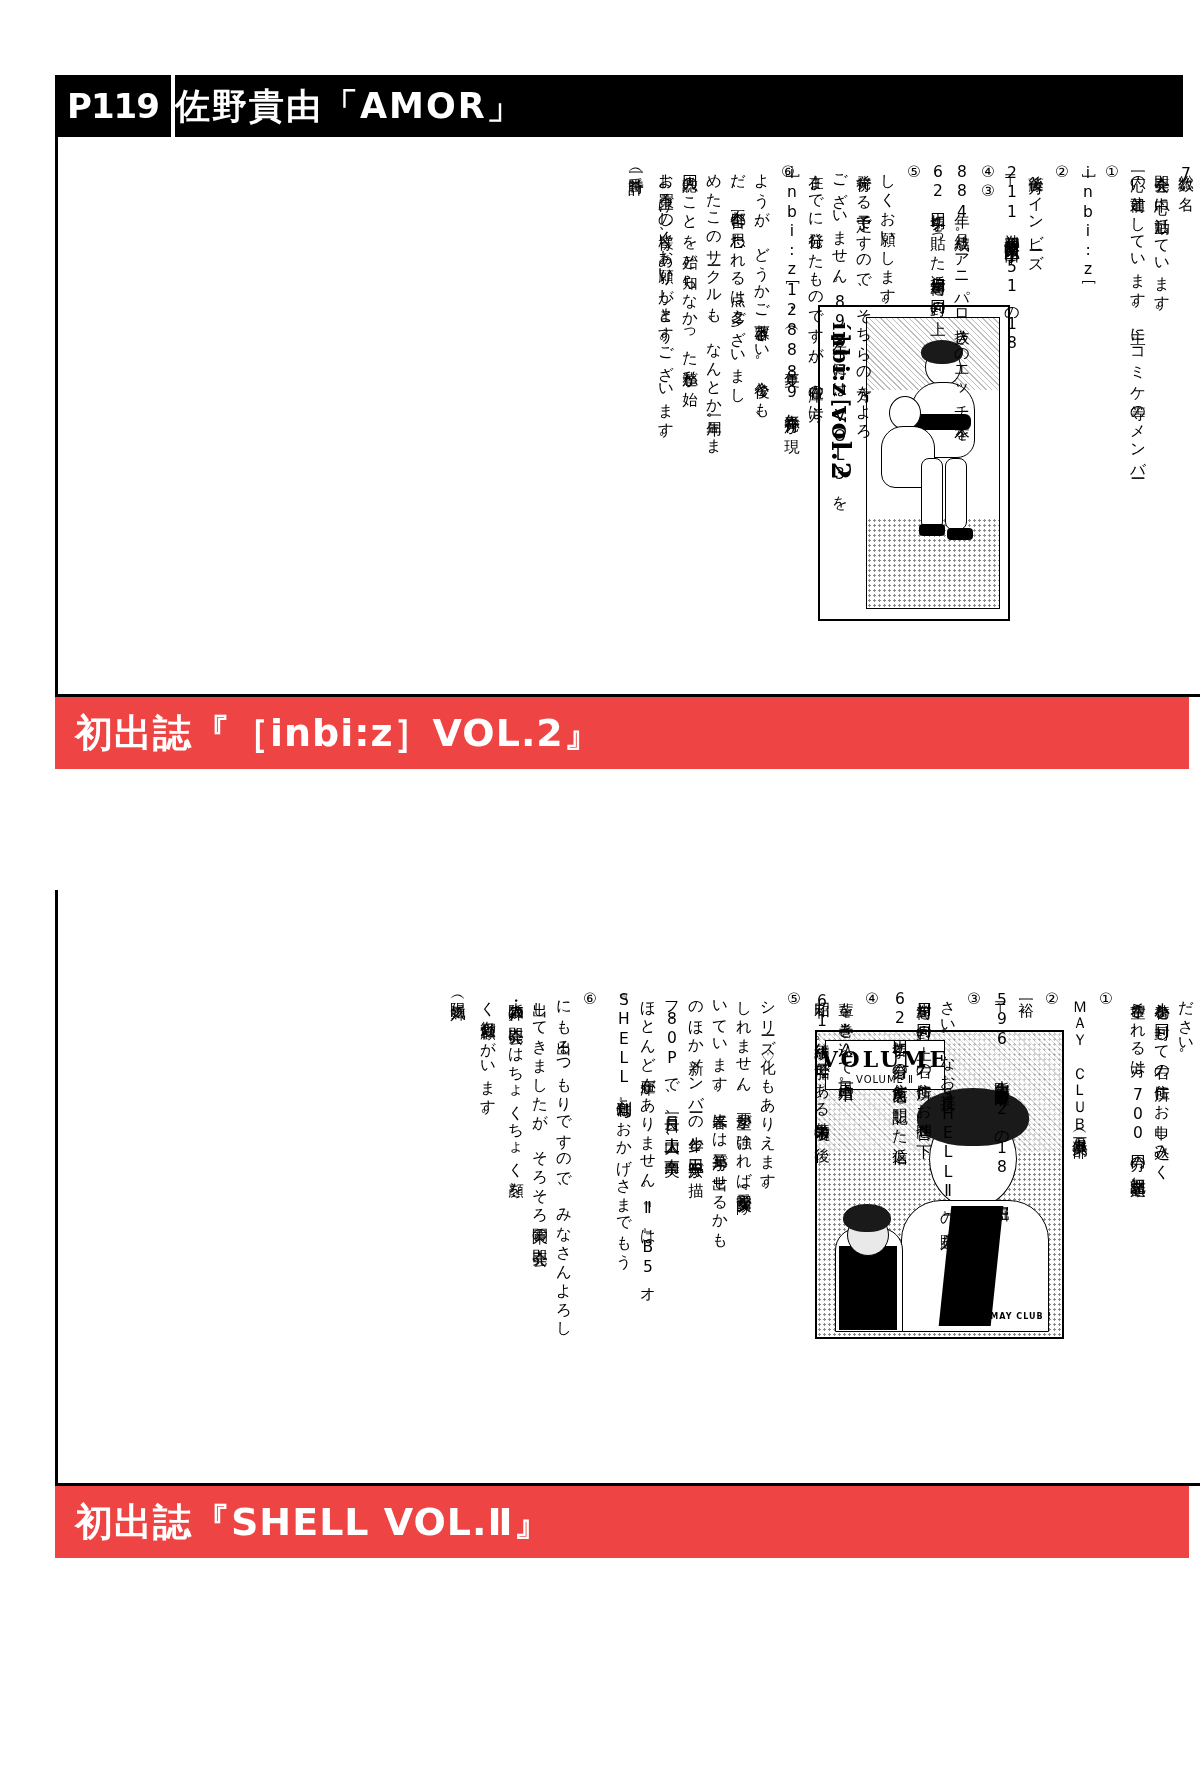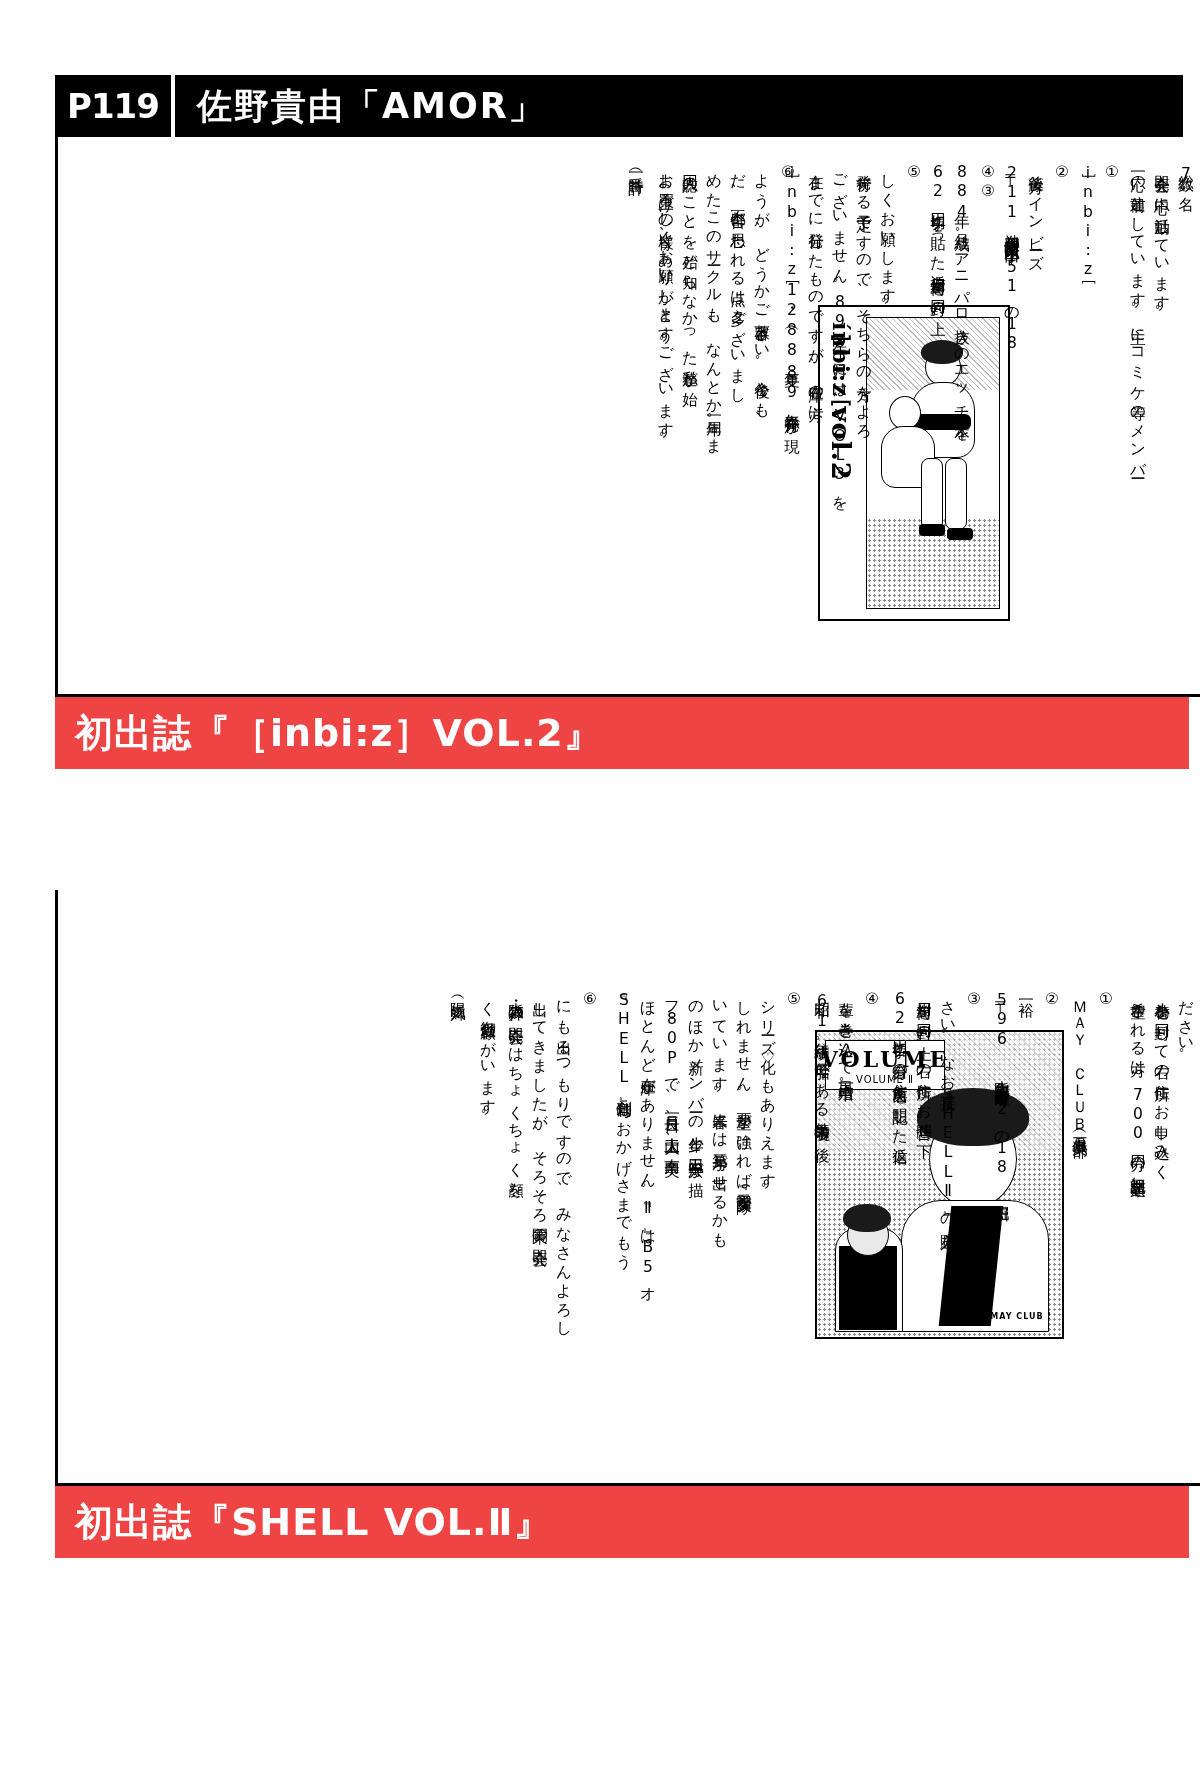--- a/index.html
+++ b/index.html
@@ -52,21 +52,20 @@
     color: #fff;
     font-family: "DejaVu Sans", sans-serif;
   }
   .hdr-sep {
     width: 4px;
     flex: 0 0 4px;
     height: 62px;
     background: #fff;
   }
   .hdr-title {
-    padding-left: 22px;
     font-size: 35px;
     font-weight: bold;
     letter-spacing: 2px;
     font-family: "DejaVu Sans", sans-serif;
   }
   
   .hdr::after {
     content: "";
     position: absolute;
     right: 0; top: 0;

